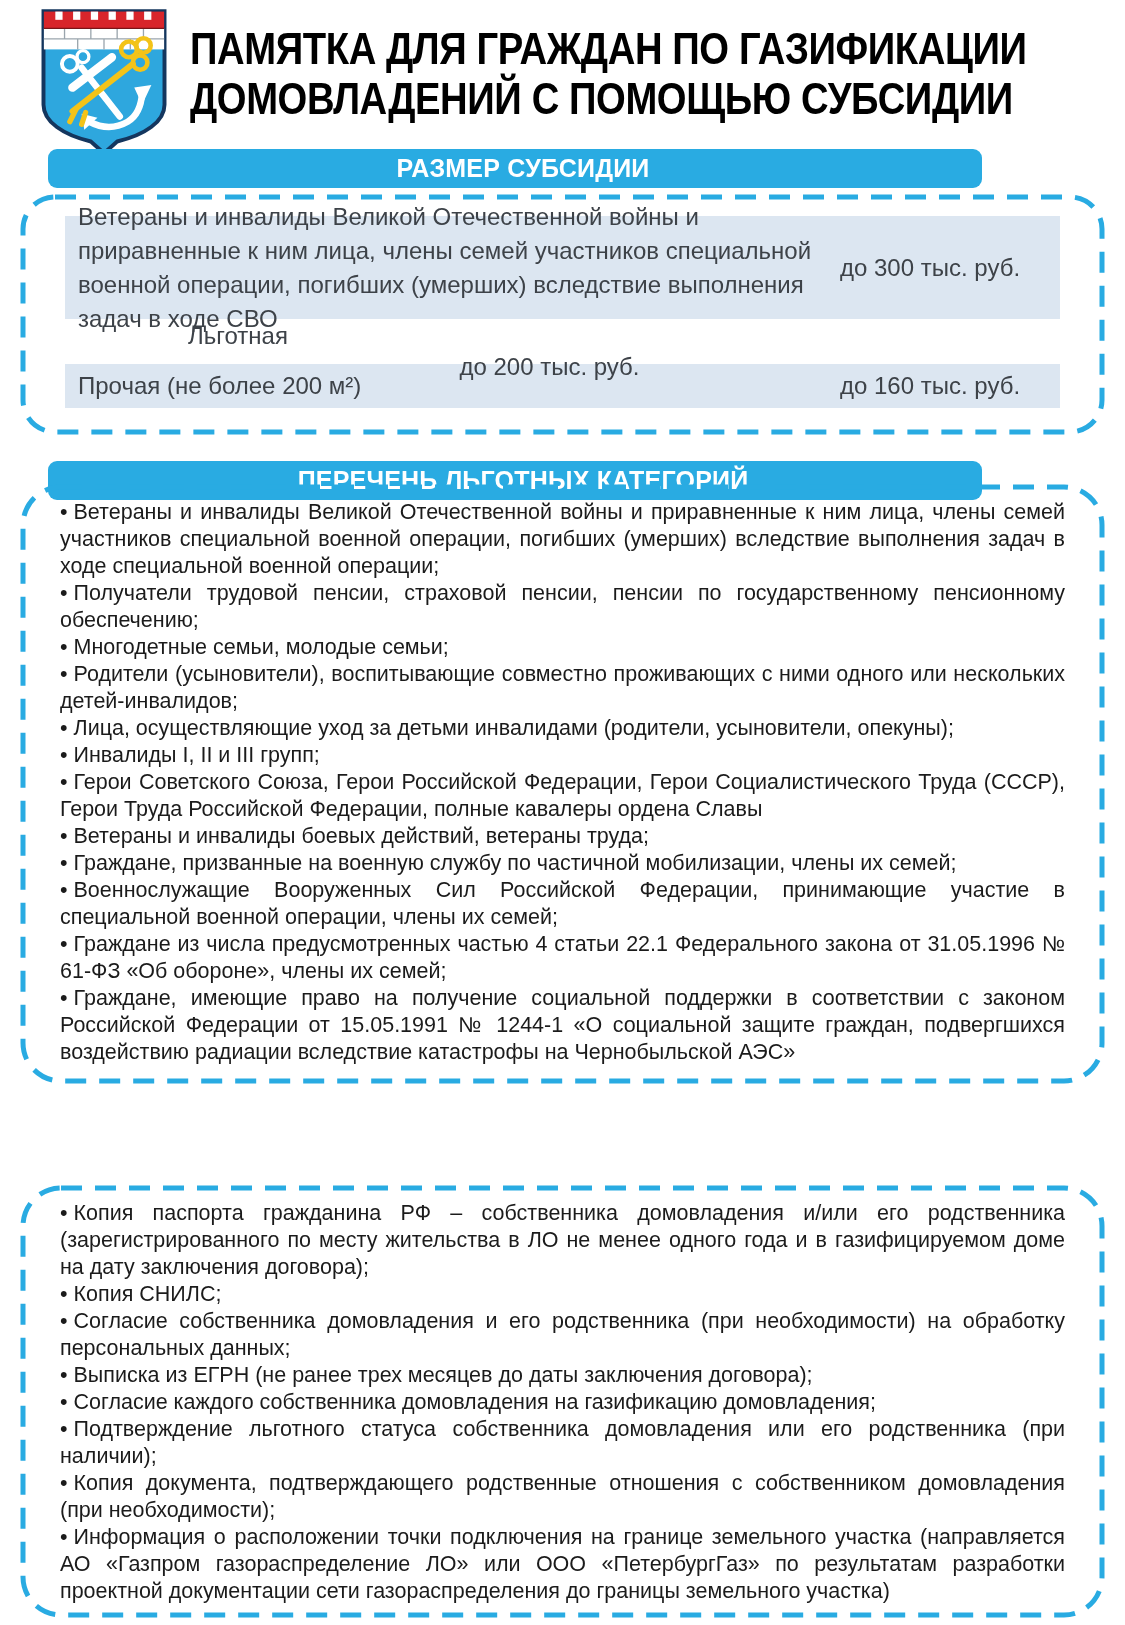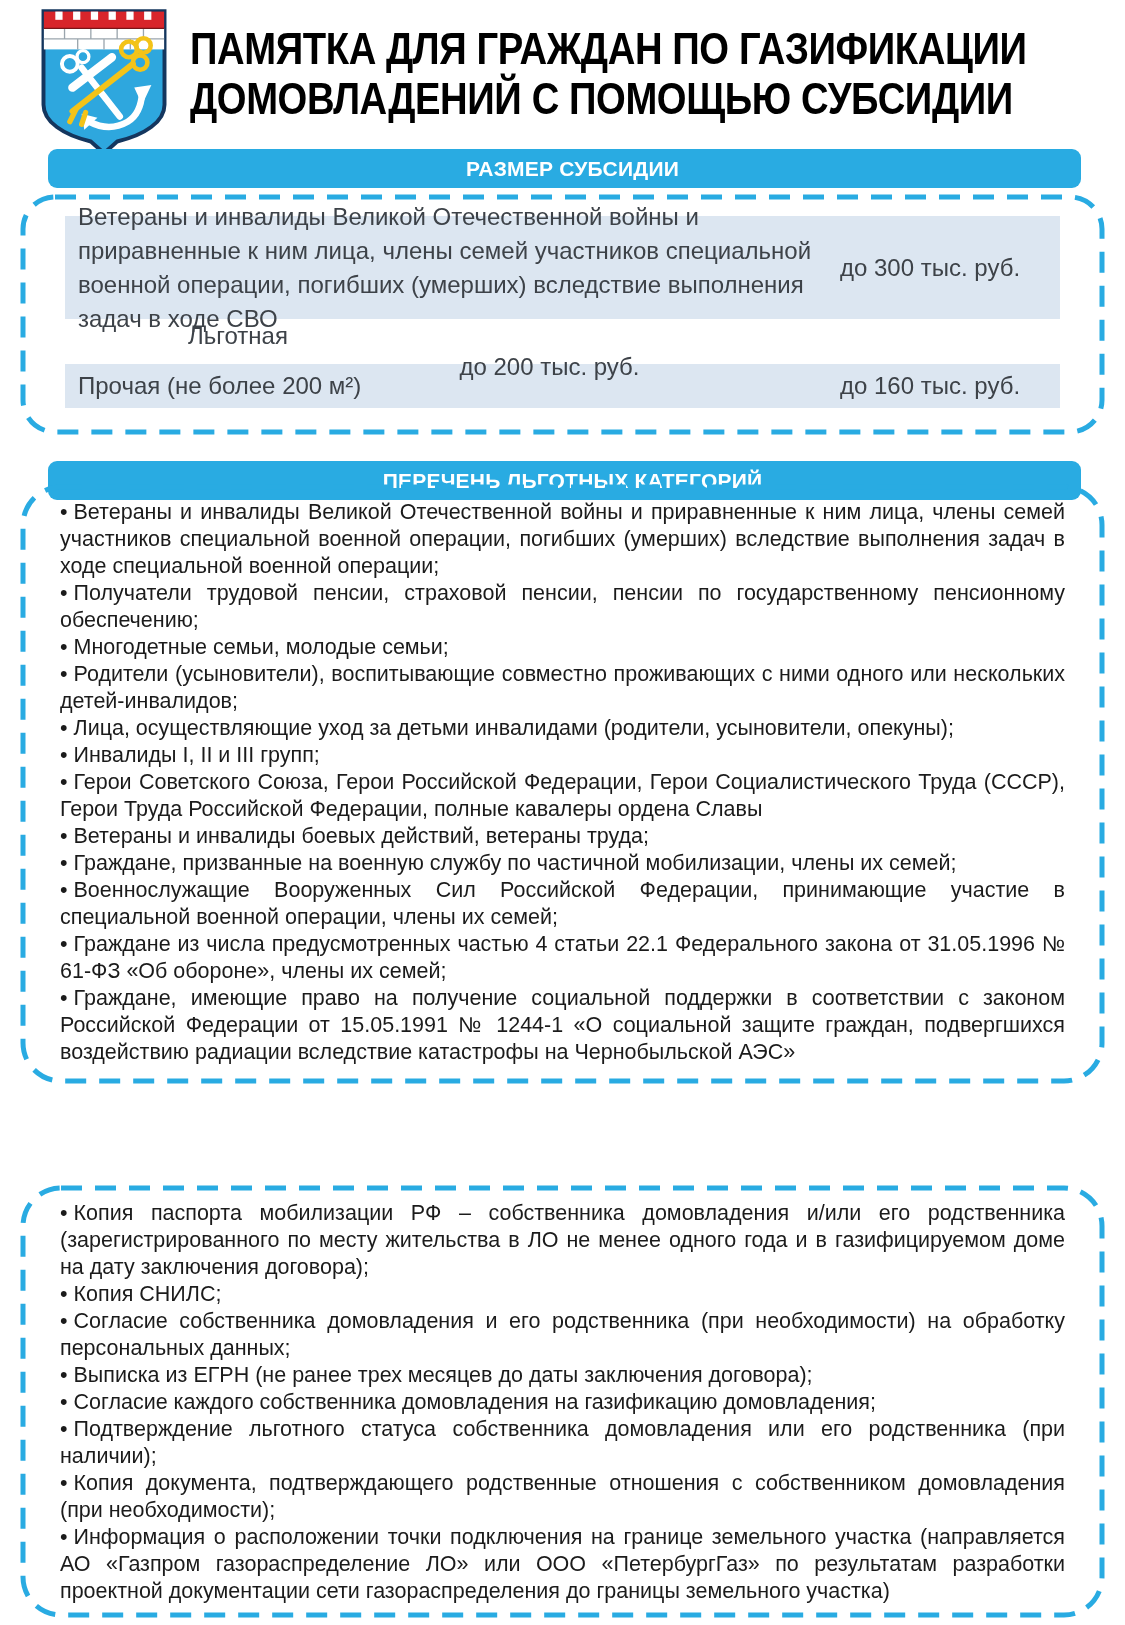--- a/index.html
+++ b/index.html
@@ -12,23 +12,23 @@
   .emblem { position:absolute; left:38px; top:6px; width:132px; height:146px; }
   
   .title {
     position:absolute; left:190px; top:24px; width:1060px;
     transform:scaleX(0.85); transform-origin:0 0;
     font-weight:bold; font-size:45px; line-height:50px; color:#000;
     letter-spacing:-0.5px; white-space:nowrap;
   }
   
   .bar {
-    position:absolute; left:48px; width:1033px; height:39px;
+    position:absolute; left:48px; width:934px; height:39px;
     background:#29abe2; border-radius:9px; color:#ffffff;
-    font-weight:bold; font-size:21px; line-height:39px; text-align:center;
+    font-weight:bold; font-size:25px; line-height:39px; text-align:center;
     letter-spacing:0.2px;
     padding-left:16px;
   }
   .bar1 { top:149px; }
   .bar2 { top:461px; }
   .bar3 { top:1132px; }
   
   .dashbox { position:absolute; left:20px; width:1085px; }
   .box1 { top:194px; height:241px; }
   .box2 { top:484px; height:600px; }
@@ -162,21 +162,21 @@
       <div class="li"><span class="b">•</span><span>Граждане, имеющие право на получение социальной поддержки в соответствии с законом Российской Федерации от 15.05.1991 № 1244-1 «О социальной защите граждан, подвергшихся воздействию радиации вследствие катастрофы на Чернобыльской АЭС»</span></div>
     </div>
   </div>
 
 
   <div class="dashbox box3">
     <svg class="dash" width="1085" height="433">
       <rect x="3" y="3" width="1079" height="427" rx="38" fill="none" stroke="#29abe2" stroke-width="5" stroke-dasharray="21 13"></rect>
     </svg>
     <div class="listtext">
-      <div class="li"><span class="b">•</span><span>Копия паспорта мобилизации РФ – собственника домовладения и/или его родственника (зарегистрированного по месту жительства в ЛО не менее одного года и в газифицируемом доме на дату заключения договора);</span></div>
+      <div class="li"><span class="b">•</span><span>Копия паспорта гражданина РФ – собственника домовладения и/или его родственника (зарегистрированного по месту жительства в ЛО не менее одного года и в газифицируемом доме на дату заключения договора);</span></div>
       <div class="li"><span class="b">•</span><span>Копия СНИЛС;</span></div>
       <div class="li"><span class="b">•</span><span>Согласие собственника домовладения и его родственника (при необходимости) на обработку персональных данных;</span></div>
       <div class="li"><span class="b">•</span><span>Выписка из ЕГРН (не ранее трех месяцев до даты заключения договора);</span></div>
       <div class="li"><span class="b">•</span><span>Согласие каждого собственника домовладения на газификацию домовладения;</span></div>
       <div class="li"><span class="b">•</span><span>Подтверждение льготного статуса собственника домовладения или его родственника (при наличии);</span></div>
       <div class="li"><span class="b">•</span><span>Копия документа, подтверждающего родственные отношения с собственником домовладения (при необходимости);</span></div>
       <div class="li"><span class="b">•</span><span>Информация о расположении точки подключения на границе земельного участка (направляется АО «Газпром газораспределение ЛО» или ООО «ПетербургГаз» по результатам разработки проектной документации сети газораспределения до границы земельного участка)</span></div>
     </div>
   </div>
 

